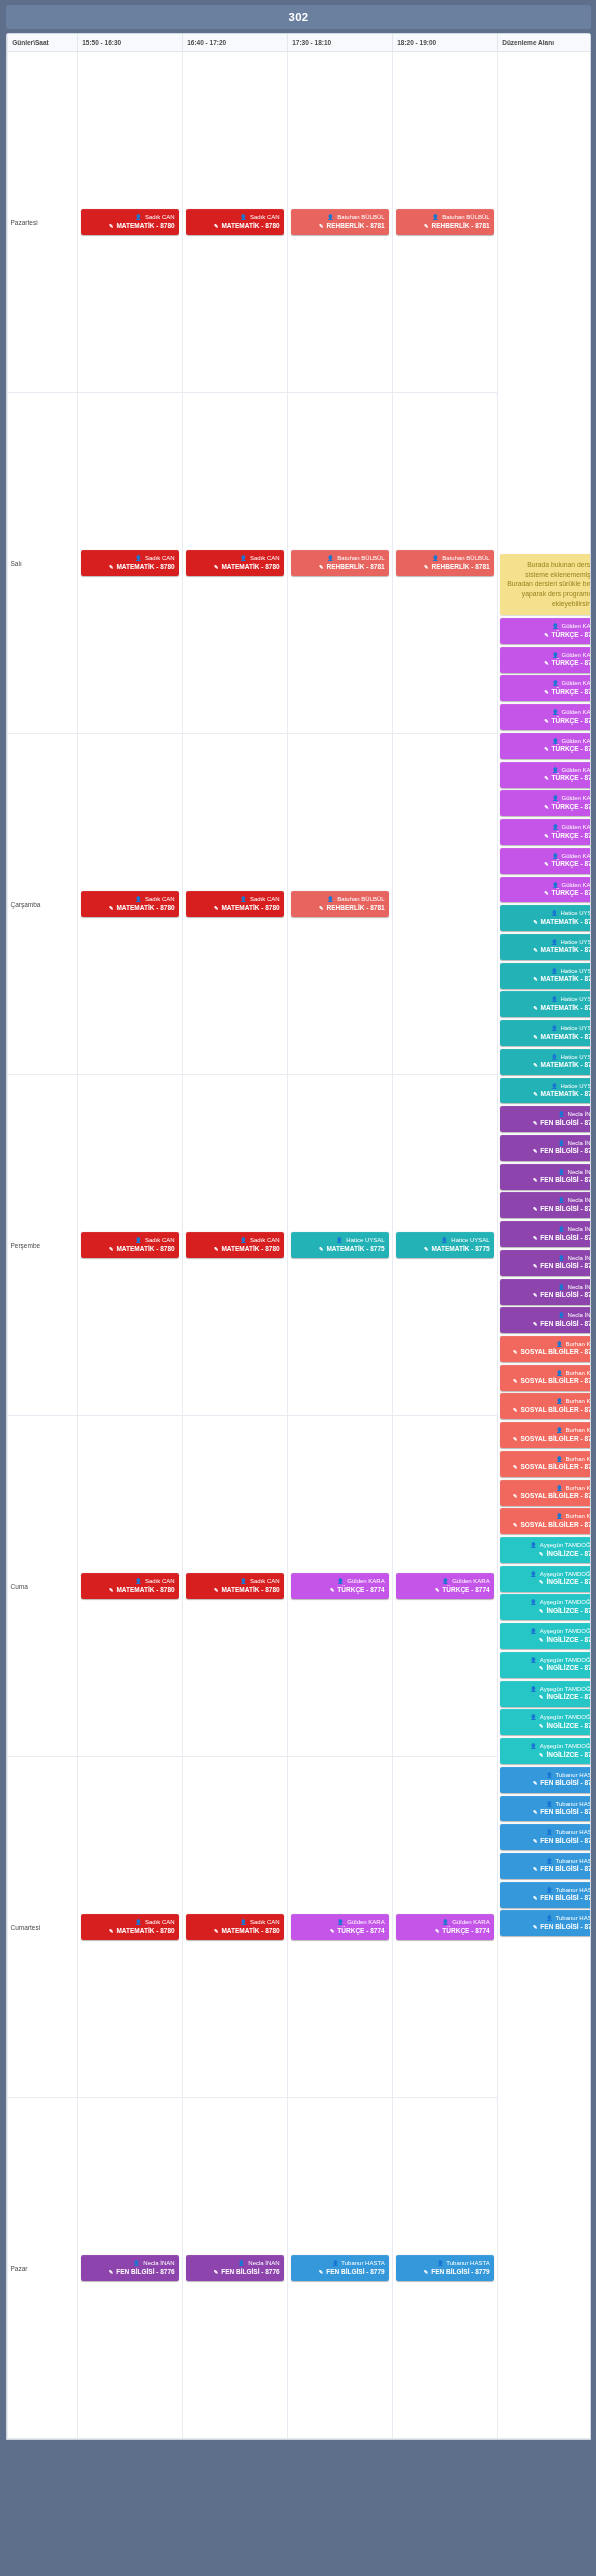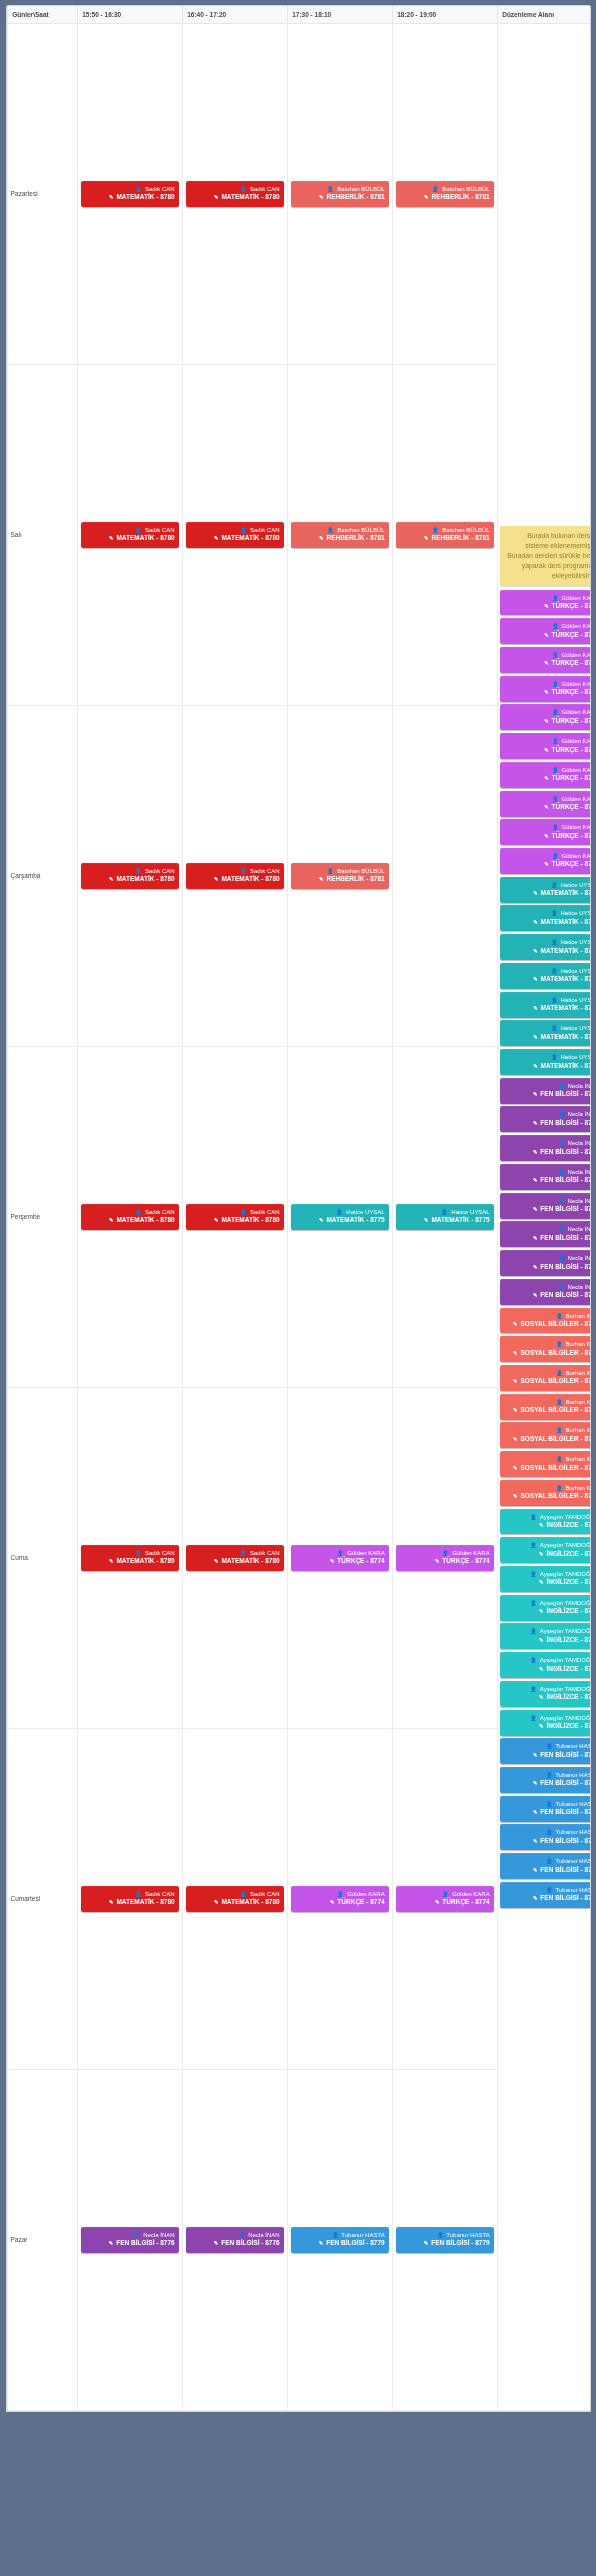--- a/index.html
+++ b/index.html
@@ -121,20 +121,23 @@
     text-align: right;
     box-shadow: 0 0.6px 1.1px rgba(0,0,0,.15);
     margin-bottom: 3.4px;
   }
 </style>
 </head>
 <body>
 
 <div class="page">
 
+  <div class="titlebar">
+    <span class="ttl">302</span>
+  </div>
 
   <div class="tablewrap">
     <table class="sched">
       <colgroup>
         <col class="c-day">
           <col class="c-slot">
           <col class="c-slot">
           <col class="c-slot">
           <col class="c-slot">
           <col class="c-edit">

